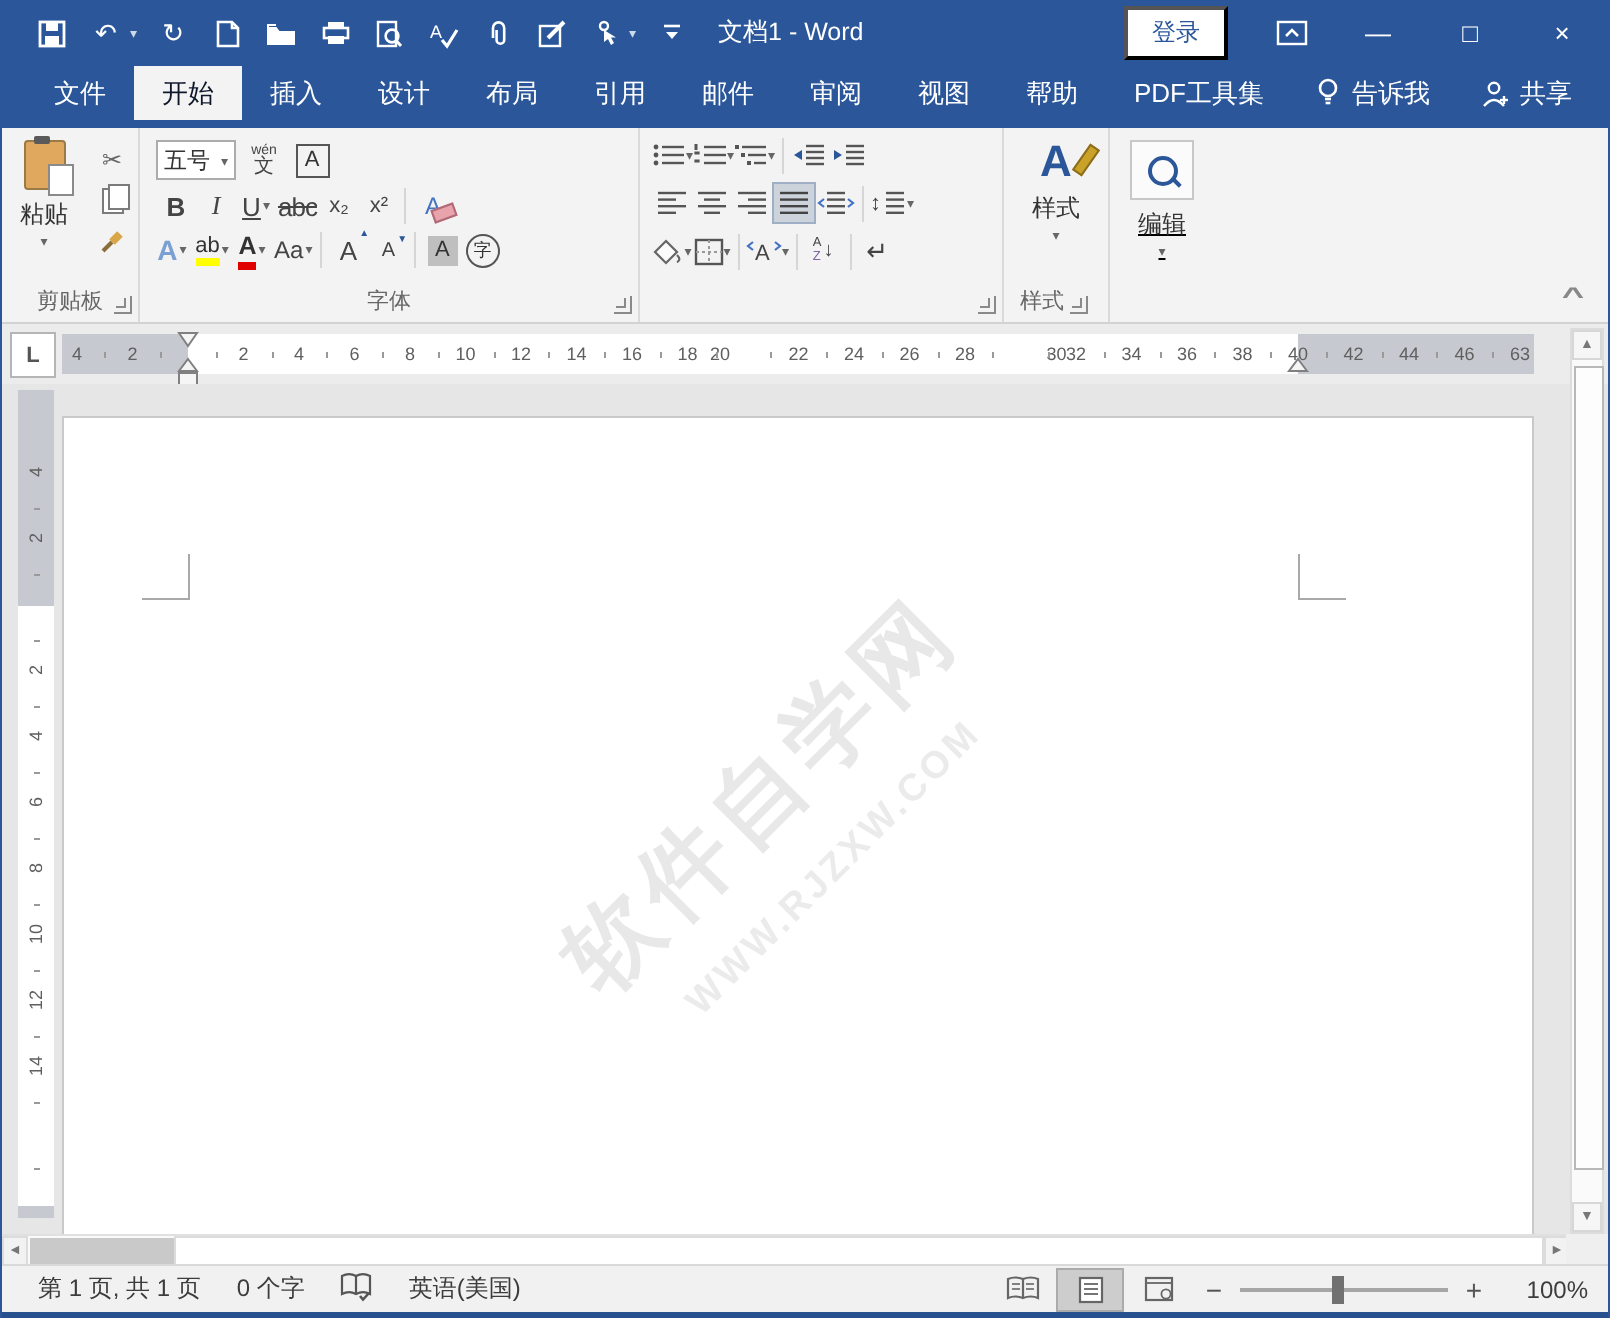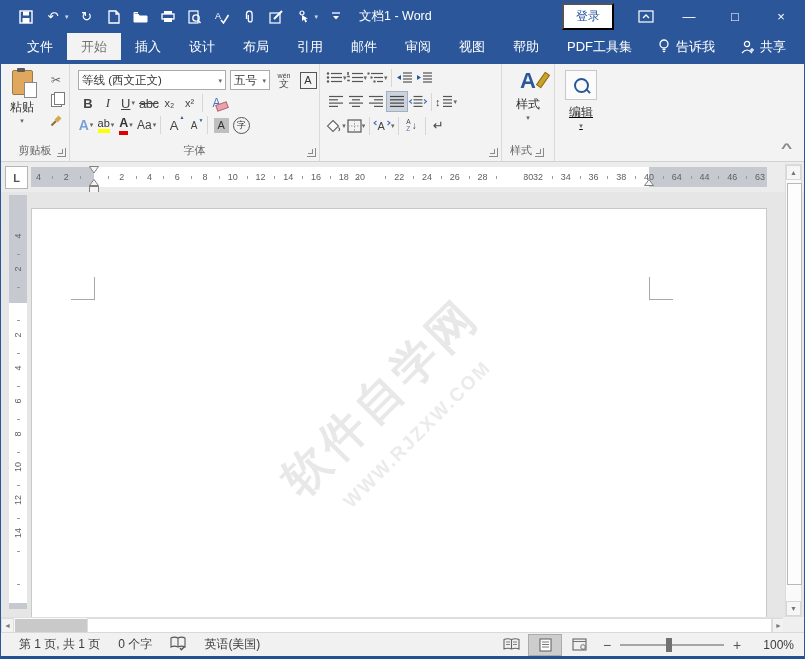--- a/index.html
+++ b/index.html
@@ -13,21 +13,21 @@
   .qat-btn svg{display:block}
   .mini-dd{color:#cfd9ea;font-size:7px;margin-left:-6px;}
   .title-text{margin-left:14px;font-size:12.5px;color:#fff;white-space:nowrap;}
   #login-btn{margin-left:auto;background:#fff;color:#2b579a;font-size:12px;padding:3px 12px;cursor:default;}
   .titlebar-right{display:flex;align-items:center;gap:0;}
   .caption-btn{width:46px;height:33px;display:flex;align-items:center;justify-content:center;color:#fff;font-size:13px;}
   #ribbon-display-btn{width:40px;}
   
   #tabrow{position:absolute;left:0;top:33px;width:100%;height:31px;background:#2b579a;display:flex;align-items:flex-start;color:#fff;}
   .tab{height:27px;line-height:27px;padding:0 14px;font-size:13px;cursor:default;white-space:nowrap;}
-  .tab.active{background:#f3f3f3;color:#737373;}
+  .tab.active{background:#f3f3f3;color:#0f172a;}
   #tellme{display:flex;align-items:center;gap:6px;margin-left:12px;height:27px;font-size:13px;}
   #share{display:flex;align-items:center;gap:5px;margin-left:auto;margin-right:18px;height:27px;font-size:13px;}
   
   #ribbon{position:absolute;left:0;top:64px;width:100%;height:97px;background:#f3f3f3;border-bottom:1px solid #d2d2d2;display:flex;}
   .rgroup{position:relative;height:100%;box-sizing:border-box;border-right:1px solid #dadada;}
   .rgroup-label{position:absolute;bottom:3px;left:0;right:0;text-align:center;font-size:11px;color:#666;}
   .launcher{position:absolute;bottom:4px;right:3px;width:8px;height:8px;border-right:1.5px solid #8a8a8a;border-bottom:1.5px solid #8a8a8a;}
   .launcher::after{content:"";position:absolute;right:1px;bottom:1px;width:4px;height:4px;border-right:1.5px solid #8a8a8a;border-bottom:1.5px solid #8a8a8a;transform:translate(-1px,-1px);}
   .bigbtn{display:flex;flex-direction:column;align-items:center;justify-content:flex-start;padding-top:6px;width:44px;}
   .bigbtn .blabel{font-size:12px;color:#333;margin-top:4px;}
@@ -282,24 +282,20 @@
               <path d="M6 7 L10 3" stroke="#d9a648" stroke-width="4"></path>
             </svg>
           </span>
       </div>
       <span class="rgroup-label">剪贴板</span>
       <span class="launcher"></span>
     </div>
 
     <div class="rgroup" id="grp-font">
       <div class="font-row1">
-        <div class="combo" id="font-name-combo">
-            <span>等线 (西文正文)</span>
-            <span class="dd">▾</span>
-          </div>
         <div class="combo" id="font-size-combo">
             <span>五号</span>
             <span class="dd">▾</span>
           </div>
         <span class="sbtn phonetic">
             <span class="py">wén</span>
             <span class="cn">文</span>
           </span>
         <span class="sbtn">
             <span class="char-border">A</span>
@@ -551,21 +547,21 @@
         <span class="rnum" style="left: 368.25px;">22</span>
         <span class="rnum" style="left: 396px;">24</span>
         <span class="rnum" style="left: 423.75px;">26</span>
         <span class="rnum" style="left: 451.5px;">28</span>
         <span class="rnum" style="left: 479.25px; margin-left: 18px;">30</span>
         <span class="rnum" style="left: 507px;">32</span>
         <span class="rnum" style="left: 534.75px;">34</span>
         <span class="rnum" style="left: 562.5px;">36</span>
         <span class="rnum" style="left: 590.25px;">38</span>
         <span class="rnum" style="left: 618px;">40</span>
-        <span class="rnum" style="left: 645.75px;">64</span>
+        <span class="rnum" style="left: 645.75px;">42</span>
         <span class="rnum" style="left: 673.5px;">44</span>
         <span class="rnum" style="left: 701.25px;">46</span>
         <span class="rnum" style="left: 729px;">63</span>
         <span class="rtick" style="left: 21.375px;"></span>
         <span class="rtick" style="left: 49.125px;"></span>
         <span class="rtick" style="left: 76.875px;"></span>
         <span class="rtick" style="left: 104.625px;"></span>
         <span class="rtick" style="left: 132.375px;"></span>
         <span class="rtick" style="left: 160.125px;"></span>
         <span class="rtick" style="left: 187.875px;"></span>

